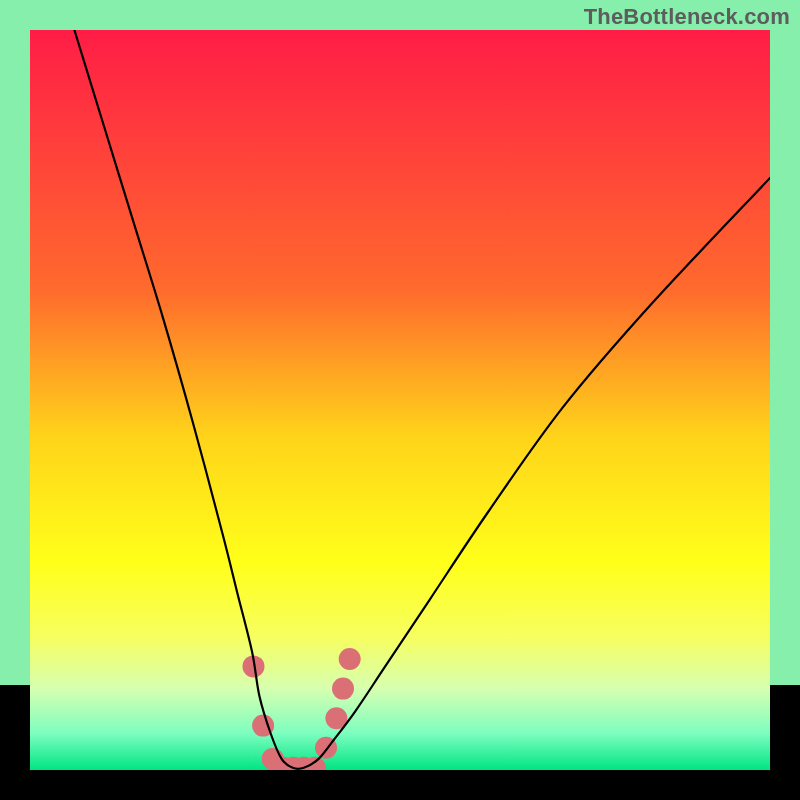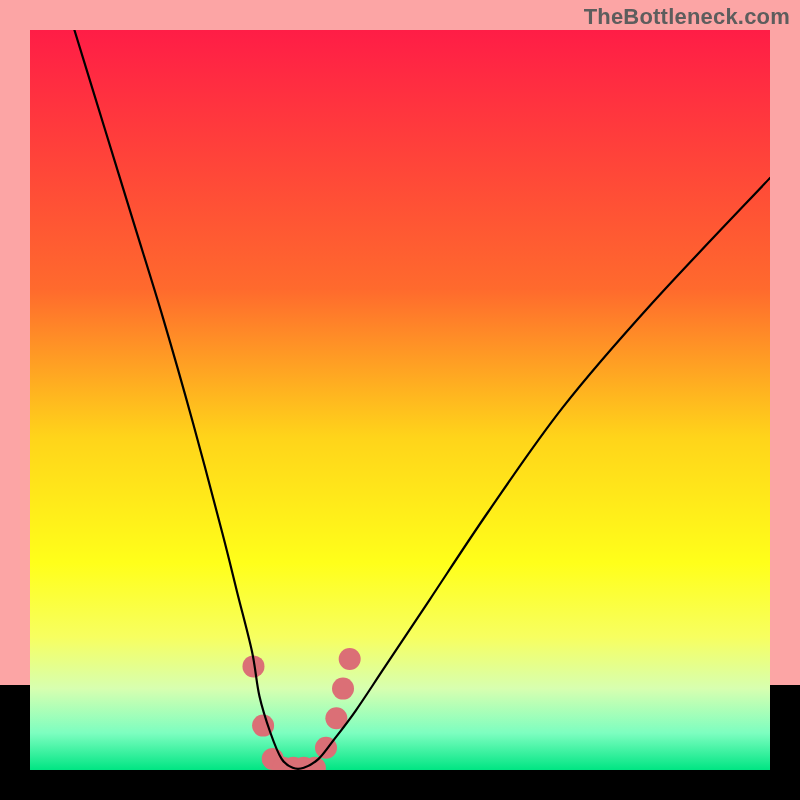--- a/index.html
+++ b/index.html
@@ -8,21 +8,21 @@
     width: 800px;
     height: 800px;
     background: #000;
     font-family: Arial, Helvetica, sans-serif;
     overflow: hidden;
   }
   .frame {
     position: relative;
     width: 800px;
     height: 685px;
-    background: #fca5a5;
+    background: #86efac;
     text-align: center;
   }
   .watermark {
     position: absolute;
     top: 4px;
     right: 10px;
     color: #5d5d5d;
     font-size: 22px;
     font-weight: 600;
     z-index: 20;

